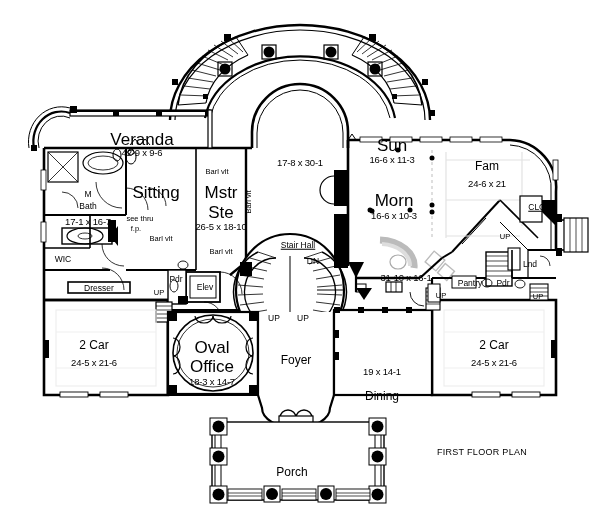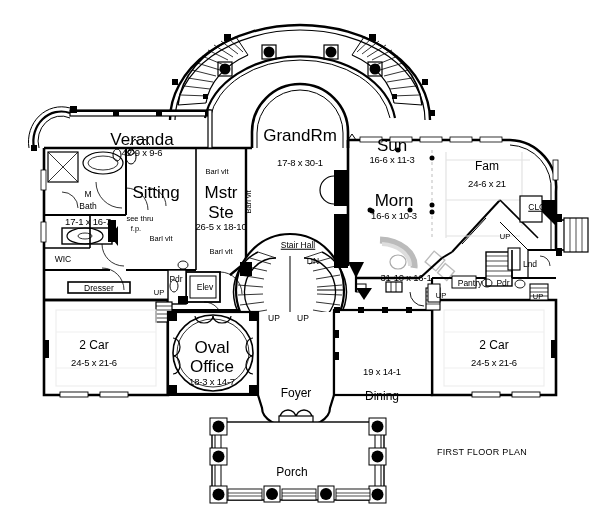--- a/index.html
+++ b/index.html
@@ -454,21 +454,20 @@
       <path d="M 140,145 L 145,139 L 150,145" fill="none" stroke="#000" stroke-width="1"></path>
       <rect x="41" y="170" width="5" height="20" fill="#fff" stroke="#000" stroke-width="0.8"></rect>
       <rect x="41" y="222" width="5" height="20" fill="#fff" stroke="#000" stroke-width="0.8"></rect>
       <rect x="553" y="160" width="5" height="20" fill="#fff" stroke="#000" stroke-width="0.8"></rect>
     </g>
   </svg>
 
   <div class="lbl room-name" style="left:142px; top:139px;">Veranda</div>
   <div class="lbl room-dim" style="left:142px; top:153px;">42-9 x 9-6</div>
 
-  <div class="lbl room-name" style="left:300px; top:135px;">GrandRm</div>
   <div class="lbl room-dim" style="left:300px; top:151px;margin-top:12px;">17-8 x 30-1</div>
 
   <div class="lbl room-name" style="left:392px; top:145px;">Sun</div>
   <div class="lbl room-dim" style="left:392px; top:160px;">16-6 x 11-3</div>
 
   <div class="lbl room-name big" style="left:487px; top:166px;">Fam</div>
   <div class="lbl room-dim" style="left:487px; top:184px;">24-6 x 21</div>
 
   <div class="lbl room-name" style="left:394px; top:200px;">Morn</div>
   <div class="lbl room-dim" style="left:394px; top:216px;">16-6 x 10-3</div>
@@ -480,21 +479,21 @@
   <div class="lbl room-dim" style="left:221px; top:227px;">26-5 x 18-10</div>
 
   <div class="lbl small-lbl" style="left:88px; top:194px;">M</div>
   <div class="lbl small-lbl" style="left:88px; top:206px;">Bath</div>
   <div class="lbl room-dim" style="left:88px; top:222px;">17-1 x 16-7</div>
 
   <div class="lbl room-name" style="left:212px; top:347px;">Oval</div>
   <div class="lbl room-name" style="left:212px; top:366px;">Office</div>
   <div class="lbl room-dim" style="left:212px; top:382px;">18-3 x 14-7</div>
 
-  <div class="lbl room-name big" style="left:296px; top:360px;margin-top:33px;">Foyer</div>
+  <div class="lbl room-name big" style="left:296px; top:360px;">Foyer</div>
 
   <div class="lbl room-name big" style="left:382px; top:354px;margin-top:42px;">Dining</div>
   <div class="lbl room-dim" style="left:382px; top:372px;">19 x 14-1</div>
 
   <div class="lbl room-name big" style="left:94px; top:345px;">2 Car</div>
   <div class="lbl room-dim" style="left:94px; top:363px;">24-5 x 21-6</div>
 
   <div class="lbl room-name big" style="left:494px; top:345px;">2 Car</div>
   <div class="lbl room-dim" style="left:494px; top:363px;">24-5 x 21-6</div>
 

